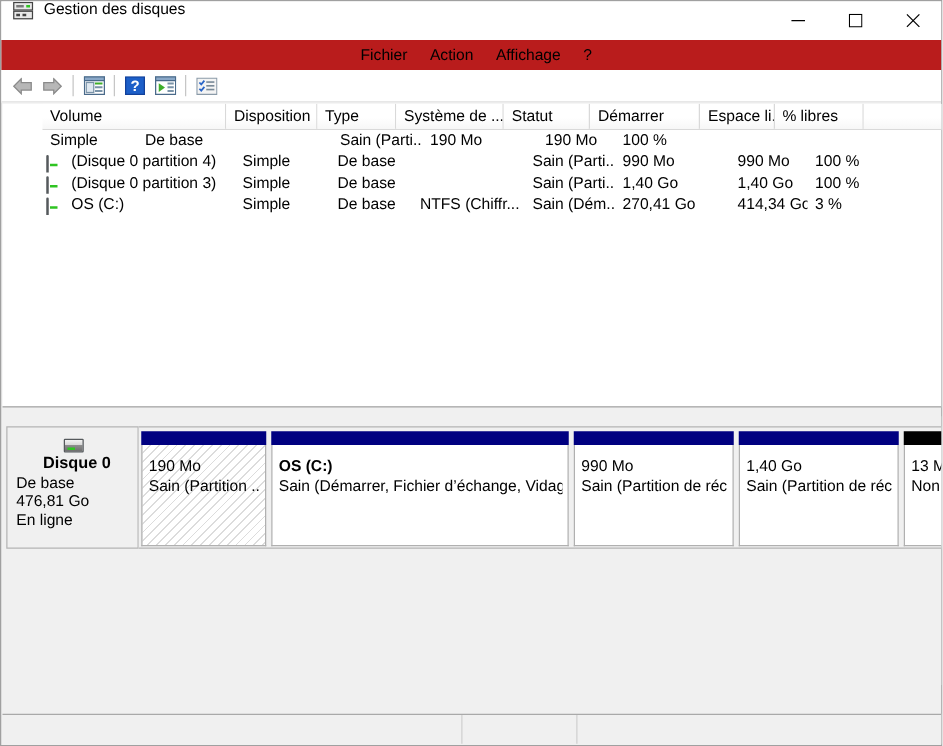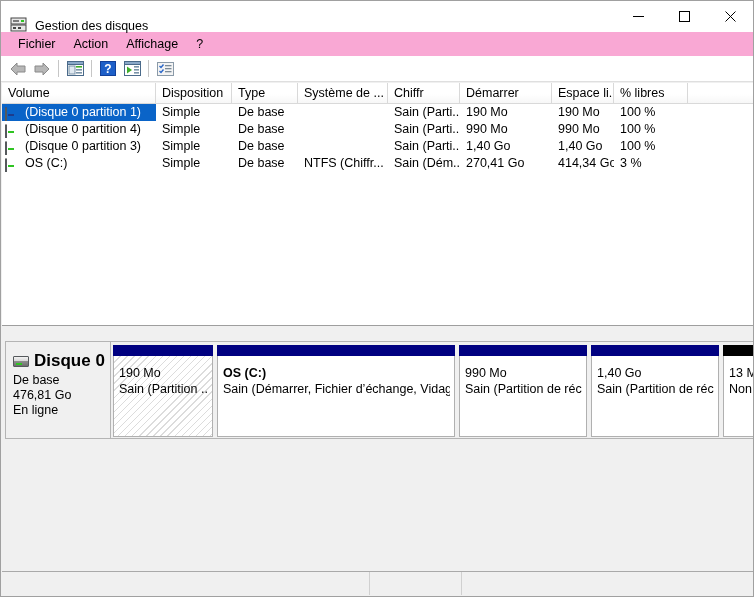--- a/index.html
+++ b/index.html
@@ -22,21 +22,21 @@
     background: #f0f0f0;
     overflow: hidden;
   }
 
   
   .titlebar {
     position: relative;
     height: 31px;
     background: #ffffff;
     display: flex;
-    align-items: flex-end;
+    align-items: flex-start;
   }
   .titlebar .app-icon {
     margin-left: 9px;
     margin-right: 8px;
     width: 17px;
     height: 15px;
     position: relative;
   }
   .title-text {
     font-size: 12.5px;
@@ -56,25 +56,26 @@
     display: flex;
     align-items: center;
     justify-content: center;
     background: transparent;
   }
   .win-btn svg { display: block; }
 
   
   .menubar {
     height: 24px;
-    background: #f9a8d4;
+    background: #b91c1c;
     display: flex;
     align-items: center;
     padding-left: 8px;
     box-sizing: border-box;
+    justify-content: center;
   }
   .menu-item {
     padding: 2px 9px;
     font-size: 12.5px;
     color: #000;
     line-height: 1;
   }
 
   
   .toolbar {
@@ -104,20 +105,21 @@
   .listpanel {
     position: absolute;
     left: 1px;
     top: 82px;
     width: 752px;
     height: 243px;
     background: #ffffff;
     box-sizing: border-box;
     border-bottom: 1px solid #9e9e9e;
     overflow: hidden;
+    padding-left: 32px;
   }
   .list-header {
     display: flex;
     height: 21px;
     background: #ffffff;
     border-bottom: 1px solid #d9d9d9;
     box-sizing: border-box;
   }
   .hcell {
     box-sizing: border-box;
@@ -207,22 +209,23 @@
     box-sizing: border-box;
     background: #f0f0f0;
     border: 1px solid #b4b4b4;
     border-right: 1px solid #b4b4b4;
     padding: 9px 0 0 7px;
   }
   .disk-name {
     display: flex;
     align-items: center;
     font-weight: bold;
-    font-size: 17px;
+    font-size: 13px;
     margin-bottom: 2px;
+    flex-direction: column;
   }
   .disk-name .drive { margin-right: 5px; }
   .disk-meta {
     font-size: 12.5px;
     line-height: 15px;
   }
   .parts {
     display: flex;
     height: 98px;
     box-sizing: border-box;
@@ -412,32 +415,28 @@
     </div>
   </div>
 
   <div class="listpanel">
 
     <div class="list-header">
       <div class="hcell" style="width:154px">Volume</div>
       <div class="hcell" style="width:76px">Disposition</div>
       <div class="hcell" style="width:66px">Type</div>
       <div class="hcell" style="width:90px">Système de ...</div>
-      <div class="hcell" style="width:72px">Chiffr</div>
+      <div class="hcell" style="width:72px">Statut</div>
       <div class="hcell" style="width:92px">Démarrer</div>
       <div class="hcell" style="width:62px">Espace li...</div>
       <div class="hcell" style="width:74px">% libres</div>
       <div class="hcell" style="width:66px;border-right:none"></div>
     </div>
 
     <div class="row sel">
-      <div class="cell cell-volume" style="width:154px">
-        <span class="vol-icon"><span class="drive hatch"></span></span>
-        <span class="vol-label">(Disque 0 partition 1)</span>
-      </div>
       <div class="cell" style="width:76px">Simple</div>
       <div class="cell" style="width:66px">De base</div>
       <div class="cell" style="width:90px"></div>
       <div class="cell" style="width:72px">Sain (Parti...</div>
       <div class="cell" style="width:92px">190 Mo</div>
       <div class="cell" style="width:62px">190 Mo</div>
       <div class="cell" style="width:74px">100 %</div>
     </div>
 
     <div class="row">

